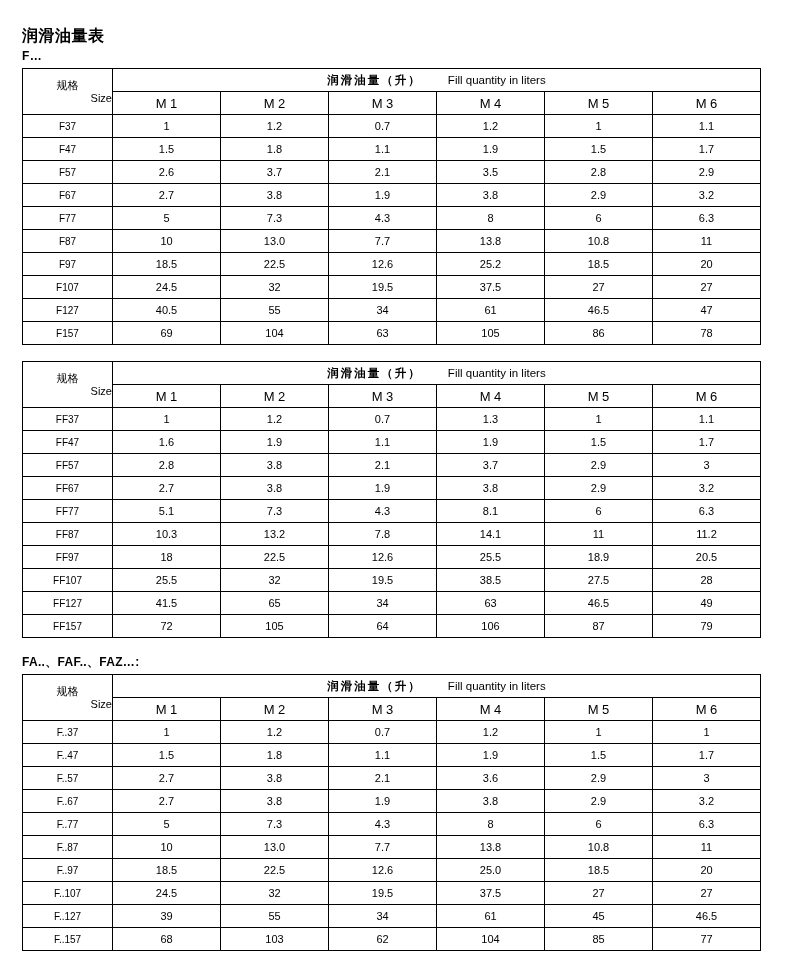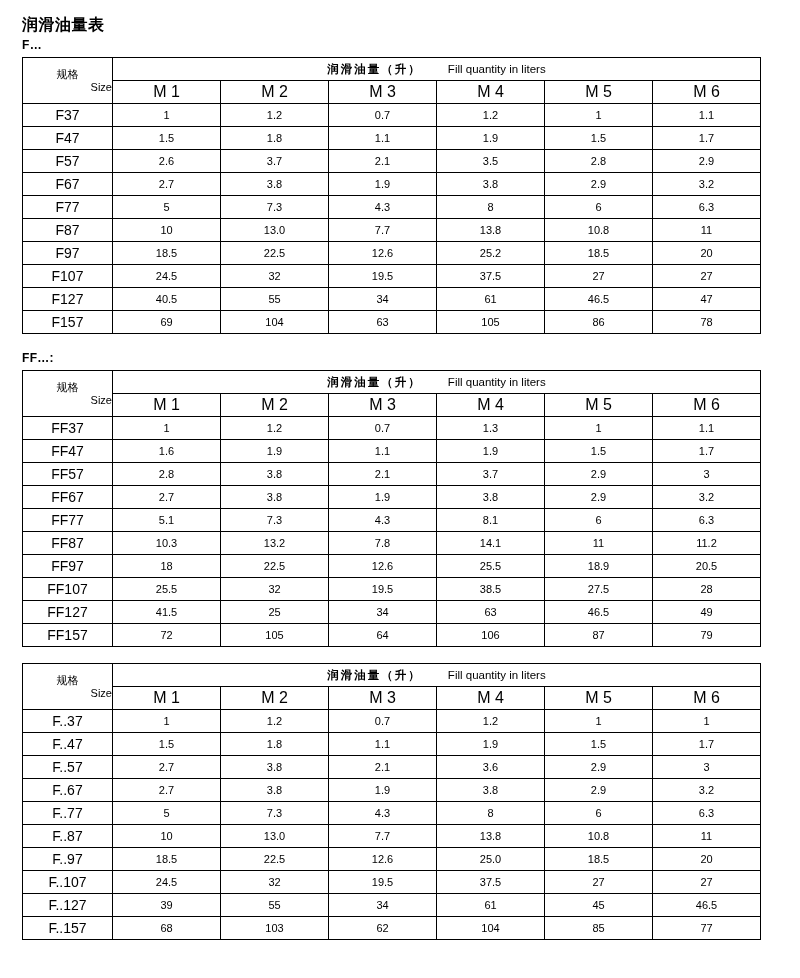--- a/index.html
+++ b/index.html
@@ -17,21 +17,21 @@
   }
   .page {
     padding: 10px 20px 0 22px;
     box-sizing: border-box;
     width: 800px;
   }
   .title-cn {
     font-size: 16px;
     font-weight: bold;
     line-height: 20px;
-    margin: 5px 0 2px 0;
+    margin: 16px 0 2px 0;
     letter-spacing: 0.5px;
   }
   .title-en {
     font-size: 16px;
     font-weight: bold;
     line-height: 20px;
     margin: 0 0 10px 0;
   }
   .section {
     margin-bottom: 16px;
@@ -72,22 +72,22 @@
     width: 26px;
   }
   .size-cell {
     line-height: 13px;
     height: 34px;
     font-size: 11px;
     margin-top: 13px;
   }
   .size-cell .cn { display: block; }
   .size-cell .en { display: block; text-align: right; }
-  .mlabel { height: 22px; font-size: 16px; }
-  .row-label { font-size: 14px; }
+  .mlabel { height: 22px; font-size: 13px; }
+  .row-label { font-size: 10px; }
   td.data { font-size: 11px; }
 </style>
 </head>
 <body>
 
 <div class="page">
 
   <h1 class="title-cn">润滑油量表</h1>
 
   <div id="sections-container">
@@ -208,21 +208,20 @@
               <td class="data">104</td>
               <td class="data">63</td>
               <td class="data">105</td>
               <td class="data">86</td>
               <td class="data">78</td>
             </tr>
           </tbody>
         </table>
       </div>
       <div class="section">
-        <div class="section-label">FF…:</div>
         <table class="lub">
           <colgroup>
             <col class="col-size">
             <col class="col-m">
             <col class="col-m">
             <col class="col-m">
             <col class="col-m">
             <col class="col-m">
             <col class="col-m">
           </colgroup>
@@ -312,39 +311,40 @@
               <td class="data">25.5</td>
               <td class="data">32</td>
               <td class="data">19.5</td>
               <td class="data">38.5</td>
               <td class="data">27.5</td>
               <td class="data">28</td>
             </tr>
             <tr>
               <td class="row-label">FF127</td>
               <td class="data">41.5</td>
-              <td class="data">25</td>
+              <td class="data">65</td>
               <td class="data">34</td>
               <td class="data">63</td>
               <td class="data">46.5</td>
               <td class="data">49</td>
             </tr>
             <tr>
               <td class="row-label">FF157</td>
               <td class="data">72</td>
               <td class="data">105</td>
               <td class="data">64</td>
               <td class="data">106</td>
               <td class="data">87</td>
               <td class="data">79</td>
             </tr>
           </tbody>
         </table>
       </div>
       <div class="section">
+        <div class="section-label">FA..、FAF..、FAZ…:</div>
         <table class="lub">
           <colgroup>
             <col class="col-size">
             <col class="col-m">
             <col class="col-m">
             <col class="col-m">
             <col class="col-m">
             <col class="col-m">
             <col class="col-m">
           </colgroup>

